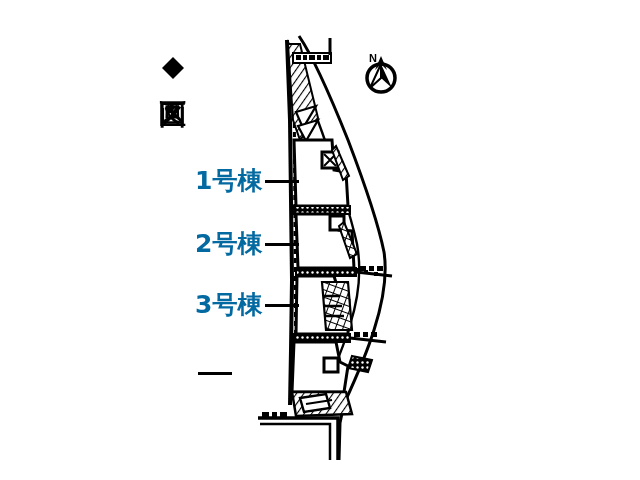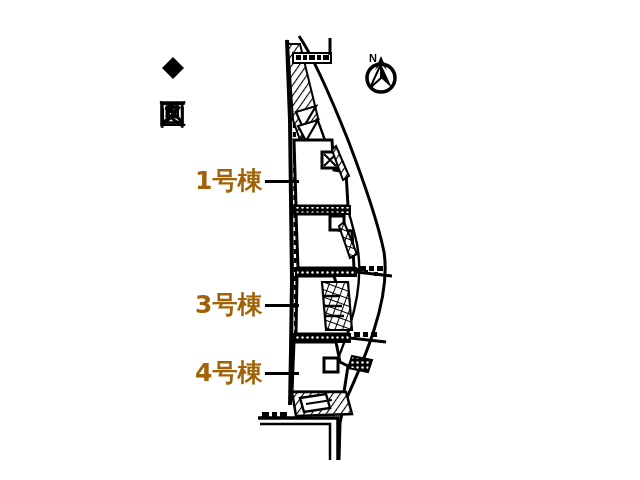--- a/index.html
+++ b/index.html
@@ -59,21 +59,21 @@
   
   .callout {
     position: absolute;
     display: flex;
     align-items: center;
     height: 30px;
   }
   .callout-text {
     font-size: 25px;
     font-weight: 700;
-    color: #a16207;
+    color: #0369a1;
     white-space: nowrap;
     font-family: "DejaVu Sans", "Liberation Sans", sans-serif;
     line-height: 30px;
   }
   .callout-line {
     height: 3px;
     background: #000;
     margin-left: 3px;
   }
   #callout-1 { left: 195px; top: 166px; }
@@ -229,24 +229,27 @@
   <div id="title-block">
     <div id="title-diamond"></div>
     <div id="title-text">区画図</div>
   </div>
 
   <div class="callout" id="callout-1">
     <span class="callout-text">1号棟</span>
     <span class="callout-line"></span>
   </div>
 
+  <div class="callout" id="callout-2">
+    <span class="callout-text">2号棟</span>
+    <span class="callout-line"></span>
+  </div>
 
   <div class="callout" id="callout-3">
     <span class="callout-text">3号棟</span>
     <span class="callout-line"></span>
   </div>
 
   <div class="callout" id="callout-4">
-    <span class="callout-text">4号棟</span>
     <span class="callout-line"></span>
   </div>
 
 </div>
 
 </body></html>

